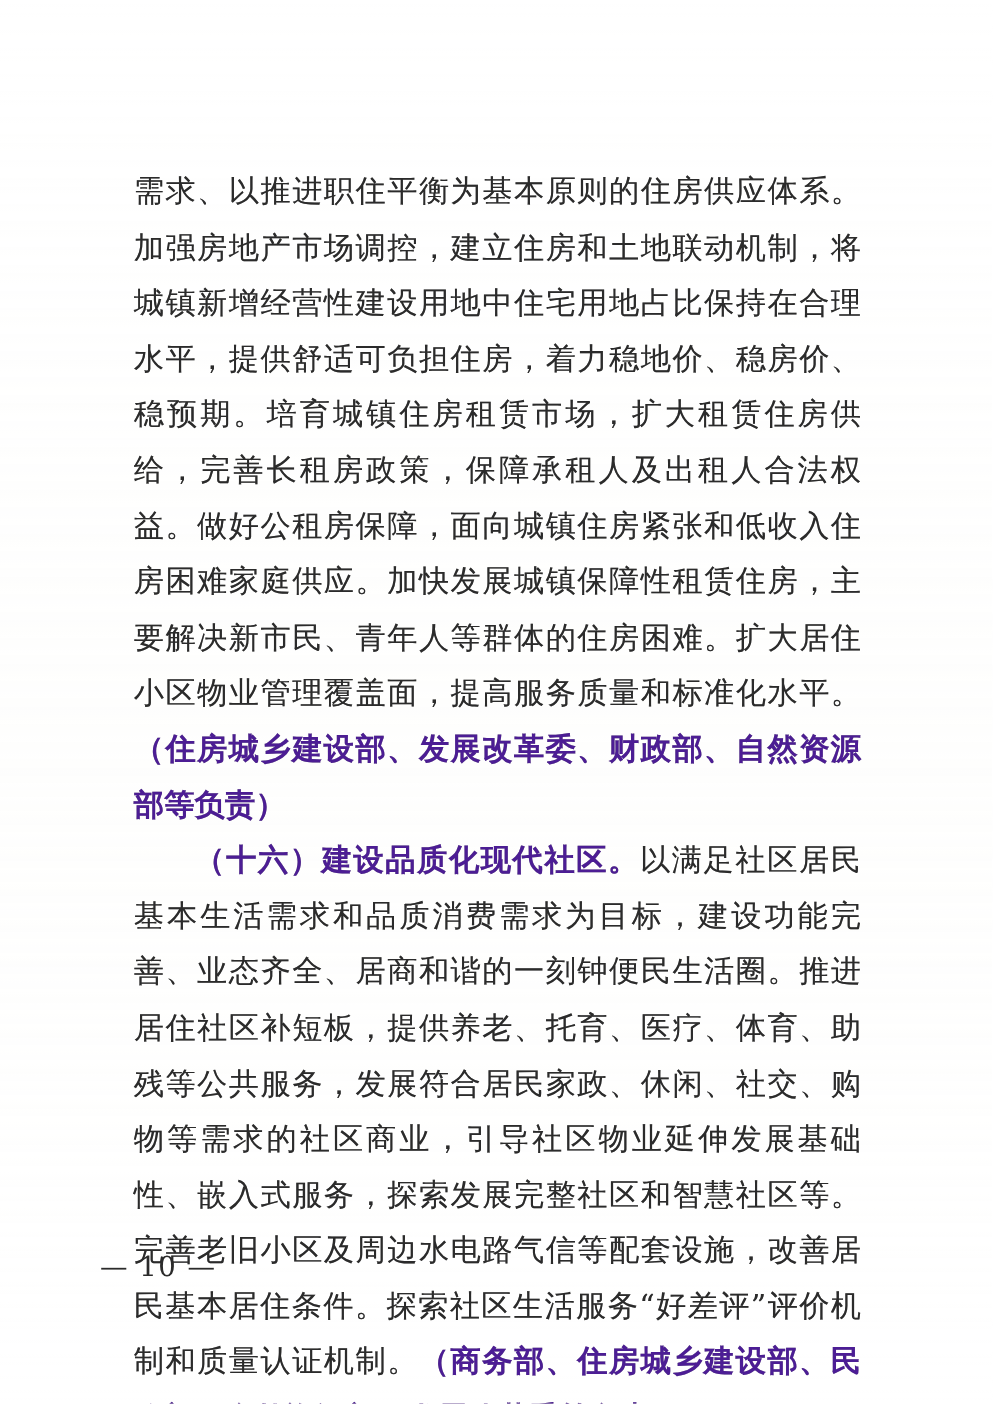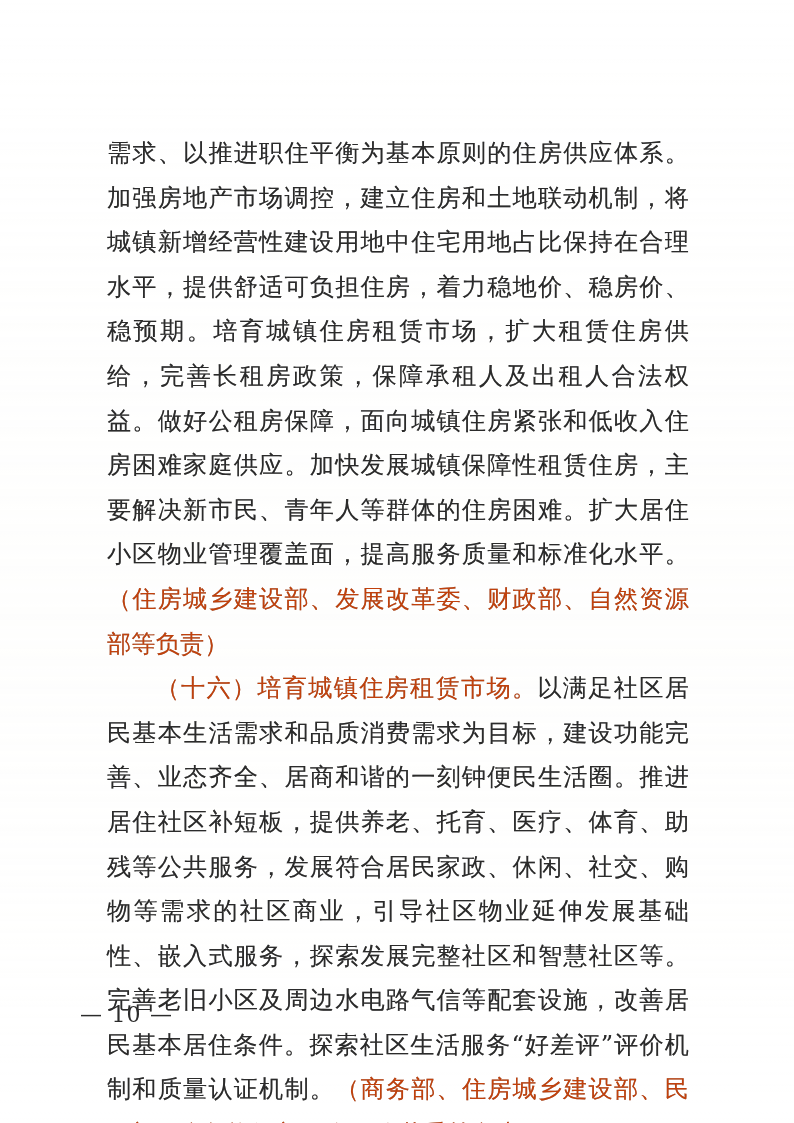--- a/index.html
+++ b/index.html
@@ -41,22 +41,22 @@
   .para.indent {
     text-indent: 48.5px;
   }
 
   
   .para span {
     text-shadow: 0 0 0.45px rgba(70,70,70,0.55);
   }
 
   .b {
-    font-weight: 400;
-    color: #c2410c;
+    font-weight: 700;
+    color: #4c1d95;
   }
 
   
   #page-number {
     position: absolute;
     left: 80px;
     top: 1000px;
     font-size: 22px;
     line-height: 30px;
     color: #2b2b2b;
@@ -81,21 +81,21 @@
 
 <div id="page">
 
   <div id="body-text">
 
     <p class="para">
       <span>需求、以推进职住平衡为基本原则的住房供应体系。加强房地产市场调控，建立住房和土地联动机制，将城镇新增经营性建设用地中住宅用地占比保持在合理水平，提供舒适可负担住房，着力稳地价、稳房价、稳预期。培育城镇住房租赁市场，扩大租赁住房供给，完善长租房政策，保障承租人及出租人合法权益。做好公租房保障，面向城镇住房紧张和低收入住房困难家庭供应。加快发展城镇保障性租赁住房，主要解决新市民、青年人等群体的住房困难。扩大居住小区物业管理覆盖面，提高服务质量和标准化水平。</span><span class="b">（住房城乡建设部、发展改革委、财政部、自然资源部等负责）</span>
     </p>
 
     <p class="para indent">
-      <span class="b">（十六）培育城镇住房租赁市场。</span><span>以满足社区居民基本生活需求和品质消费需求为目标，建设功能完善、业态齐全、居商和谐的一刻钟便民生活圈。推进居住社区补短板，提供养老、托育、医疗、体育、助残等公共服务，发展符合居民家政、休闲、社交、购物等需求的社区商业，引导社区物业延伸发展基础性、嵌入式服务，探索发展完整社区和智慧社区等。完善老旧小区及周边水电路气信等配套设施，改善居民基本居住条件。探索社区生活服务“好差评”评价机制和质量认证机制。</span><span class="b">（商务部、住房城乡建设部、民政部、自然资源部、发展改革委等负责）</span>
+      <span class="b">（十六）建设品质化现代社区。</span><span>以满足社区居民基本生活需求和品质消费需求为目标，建设功能完善、业态齐全、居商和谐的一刻钟便民生活圈。推进居住社区补短板，提供养老、托育、医疗、体育、助残等公共服务，发展符合居民家政、休闲、社交、购物等需求的社区商业，引导社区物业延伸发展基础性、嵌入式服务，探索发展完整社区和智慧社区等。完善老旧小区及周边水电路气信等配套设施，改善居民基本居住条件。探索社区生活服务“好差评”评价机制和质量认证机制。</span><span class="b">（商务部、住房城乡建设部、民政部、自然资源部、发展改革委等负责）</span>
     </p>
 
   </div>
 
   <div id="page-number">— 10 —</div>
 
   <div id="scan-tint"></div>
 
 </div>
 

